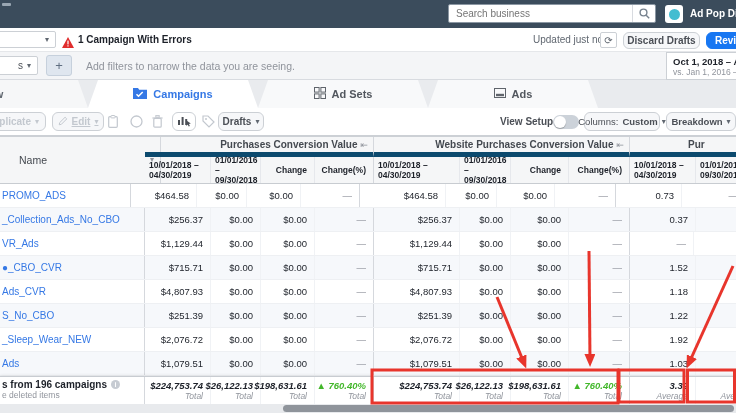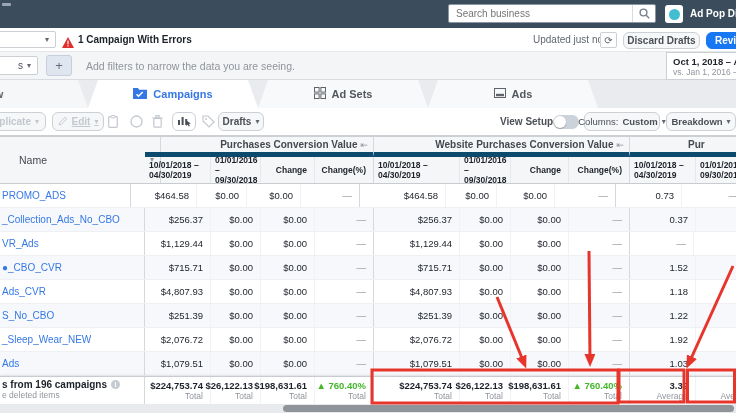--- a/index.html
+++ b/index.html
@@ -103,21 +103,21 @@
   
   .totals{top:376px;left:0;width:760px;height:28px;background:#fff;border-top:1px solid #c8ccd1;
           box-shadow:0 -1px 3px rgba(0,0,0,.07);box-sizing:border-box;display:flex;position:absolute;}
   .t-name{width:145px;box-sizing:border-box;border-right:1px solid #d5d8dd;padding:2px 0 0 2px;overflow:hidden;}
   .t-name .l1{font-size:10px;font-weight:bold;color:#1d2129;white-space:nowrap;display:flex;align-items:center;gap:4px;}
   .t-name .l2{font-size:8.5px;color:#90949c;white-space:nowrap;}
   .info{display:inline-flex;width:9px;height:9px;border-radius:50%;background:#c6cbd2;color:#fff;font-size:7px;
         align-items:center;justify-content:center;font-weight:bold;}
   #tcells{display:flex;}
   .tcell{box-sizing:border-box;border-right:1px solid #f0f2f5;display:flex;flex-direction:column;
-         align-items:flex-end;justify-content:center;padding-right:7px;}
+         align-items:flex-end;justify-content:center;padding-right:7px;font-style:italic;}
   .tv{font-size:9.5px;font-weight:bold;color:#1d2129;line-height:11px;white-space:nowrap;}
   .tv.pos{color:#42b72a;}
   .tl{font-size:8.5px;color:#90949c;line-height:10px;}
 
   
   .scrolltrack{top:404px;left:0;width:736px;height:9px;background:#e8eaed;}
   .scrollthumb{top:405px;left:283px;width:451px;height:7px;background:#8f949b;border-radius:4px;}
 
   
   #annotations{top:0;left:0;pointer-events:none;z-index:50;}

